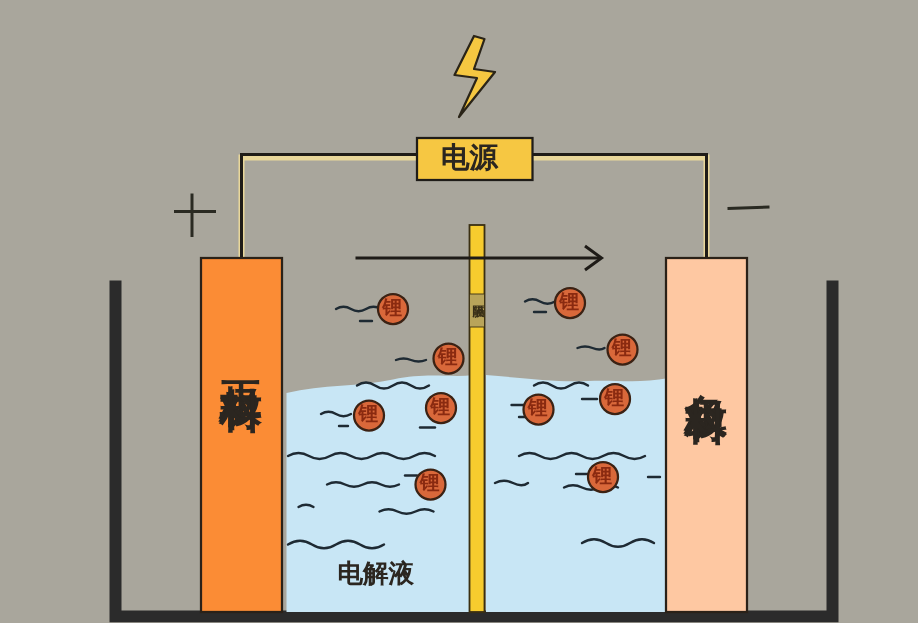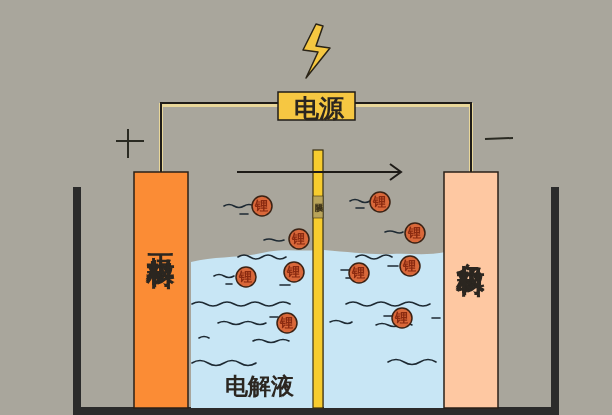--- a/index.html
+++ b/index.html
@@ -95,18 +95,18 @@
   <span class="lbl" style="left:292px;top:232px;font-size:13px;color:#8a2a10;">锂</span>
   <span class="lbl" style="left:239px;top:270px;font-size:13px;color:#8a2a10;">锂</span>
   <span class="lbl" style="left:287px;top:265px;font-size:13px;color:#8a2a10;">锂</span>
   <span class="lbl" style="left:280px;top:316px;font-size:13px;color:#8a2a10;">锂</span>
   <span class="lbl" style="left:373px;top:195px;font-size:13px;color:#8a2a10;">锂</span>
   <span class="lbl" style="left:408px;top:226px;font-size:13px;color:#8a2a10;">锂</span>
   <span class="lbl" style="left:352px;top:266px;font-size:13px;color:#8a2a10;">锂</span>
   <span class="lbl" style="left:403px;top:259px;font-size:13px;color:#8a2a10;">锂</span>
   <span class="lbl" style="left:395px;top:311px;font-size:13px;color:#8a2a10;">锂</span>
 
-  <span class="lbl" style="left:294px;top:96px;font-size:25px;">电源</span>
+  <span class="lbl" style="left:294px;top:96px;font-size:19px;">电源</span>
   <span class="lbl vert" style="left:146px;top:232px;font-size:28px;">正极材料</span>
   <span class="lbl vert" style="left:456px;top:240px;font-size:28px;">负极材料</span>
-  <span class="lbl" style="left:225px;top:375px;font-size:23px;">电解液</span>
+  <span class="lbl" style="left:225px;top:375px;font-size:17px;">电解液</span>
   <span class="lbl vert" style="left:314px;top:197px;font-size:8px;letter-spacing:0;color:#3a3018;">隔膜</span>
 </div>
 
 </body></html>

